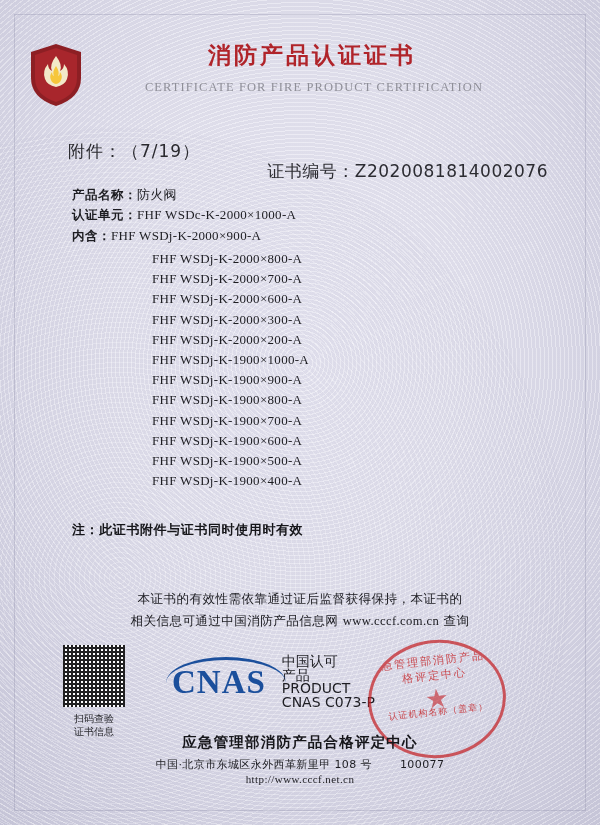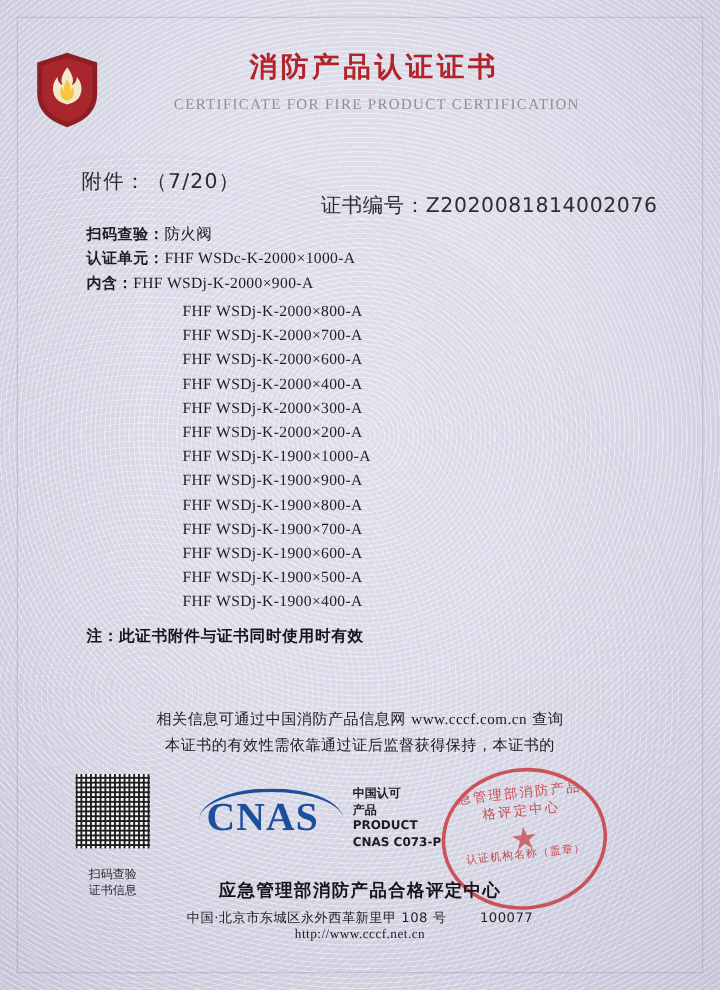--- a/index.html
+++ b/index.html
@@ -182,22 +182,22 @@
     height: 62px;
     margin: 0 auto;
     background-color: #fff;
     background-image:
       repeating-linear-gradient(90deg, #111 0 2px, transparent 2px 4px),
       repeating-linear-gradient(0deg, #111 0 2px, transparent 2px 4px);
     background-size: 4px 4px, 4px 4px;
     opacity: 0.92;
   }
   .qr-cap {
-    margin-top: 16px;
-    font-family: Liberation Sans, sans-serif;
+    margin-top: 6px;
+    font-family: Liberation Mono, monospace;
     font-size: 10px;
     color: #2b2b30;
     line-height: 13px;
   }
 
   .cnas-block {
     position: absolute;
     left: 168px;
     top: 655px;
     display: flex;
@@ -217,26 +217,25 @@
     position: absolute;
     left: -2px;
     top: -9px;
     width: 120px;
     height: 46px;
     border-top: 3px solid #1b4f9c;
     border-radius: 60px 60px 0 0 / 26px 26px 0 0;
     border-left: 0; border-right: 0; border-bottom: 0;
   }
   .cnas-text {
-    margin-left: 28px;
-    font-family: "DejaVu Sans", sans-serif;
-    font-size: 10px;
+    margin-left: 16px;
+    font-family: "DejaVu Sans", sans-serif;
+    font-size: 14px;
     color: #1d1d22;
     line-height: 13.5px;
-    font-weight: bold;
   }
 
   .seal {
     position: absolute;
     left: 368px;
     top: 640px;
     width: 132px;
     height: 112px;
     border-radius: 50%;
     border: 3px solid rgba(196,32,36,0.72);
@@ -321,59 +320,58 @@
       <path d="M28 6 L49 13 L49 36 Q49 53 28 60 Q7 53 7 36 L7 13 Z" fill="#a8262c"></path>
       <path d="M28 14 q-7 9 -4 15 q-4 -2 -4 -7 q-6 7 -3 15 q2 6 11 8 q9 -2 11 -8 q3 -8 -3 -15 q0 5 -4 7 q3 -6 -4 -15 z" fill="#f2e9c9"></path>
       <path d="M28 24 q-4 6 -2 10 q-2 -1 -2 -4 q-3 4 -1 8 q1 3 5 4 q4 -1 5 -4 q2 -4 -1 -8 q0 3 -2 4 q2 -4 -2 -10 z" fill="#f6c63b"></path>
     </svg>
 
     <div class="header">
       <div class="title-cn">消防产品认证证书</div>
       <div class="title-en">CERTIFICATE FOR FIRE PRODUCT CERTIFICATION</div>
     </div>
 
-    <div class="attachment-line">附件：（7/20）</div>
+    <div class="attachment-line">附件：（7/19）</div>
 
     <div class="cert-no">
       <span>证书编号：</span><span>Z2020081814002076</span>
     </div>
 
     <div class="field f-product">
-      <span class="label">扫码查验：</span><span class="value">防火阀</span>
+      <span class="label">产品名称：</span><span class="value">防火阀</span>
     </div>
 
     <div class="field f-unit">
       <span class="label">认证单元：</span><span class="value">FHF WSDc-K-2000×1000-A</span>
     </div>
 
     <div class="field f-contain">
       <span class="label">内含：</span><span class="value">FHF WSDj-K-2000×900-A</span>
     </div>
 
     <div class="model-list" id="model-list">
         <div>FHF WSDj-K-2000×800-A</div>
         <div>FHF WSDj-K-2000×700-A</div>
         <div>FHF WSDj-K-2000×600-A</div>
-        <div>FHF WSDj-K-2000×400-A</div>
         <div>FHF WSDj-K-2000×300-A</div>
         <div>FHF WSDj-K-2000×200-A</div>
         <div>FHF WSDj-K-1900×1000-A</div>
         <div>FHF WSDj-K-1900×900-A</div>
         <div>FHF WSDj-K-1900×800-A</div>
         <div>FHF WSDj-K-1900×700-A</div>
         <div>FHF WSDj-K-1900×600-A</div>
         <div>FHF WSDj-K-1900×500-A</div>
         <div>FHF WSDj-K-1900×400-A</div>
       </div>
 
     <div class="note">注：此证书附件与证书同时使用时有效</div>
 
     <div class="statement">
+      <div>本证书的有效性需依靠通过证后监督获得保持，本证书的</div>
       <div><span>相关信息可通过中国消防产品信息网 </span><span class="url">www.cccf.com.cn</span><span> 查询</span></div>
-      <div>本证书的有效性需依靠通过证后监督获得保持，本证书的</div>
     </div>
 
     <div class="qr-block">
       <div class="qr"></div>
       <div class="qr-cap">
         <div>扫码查验</div>
         <div>证书信息</div>
       </div>
     </div>
 

